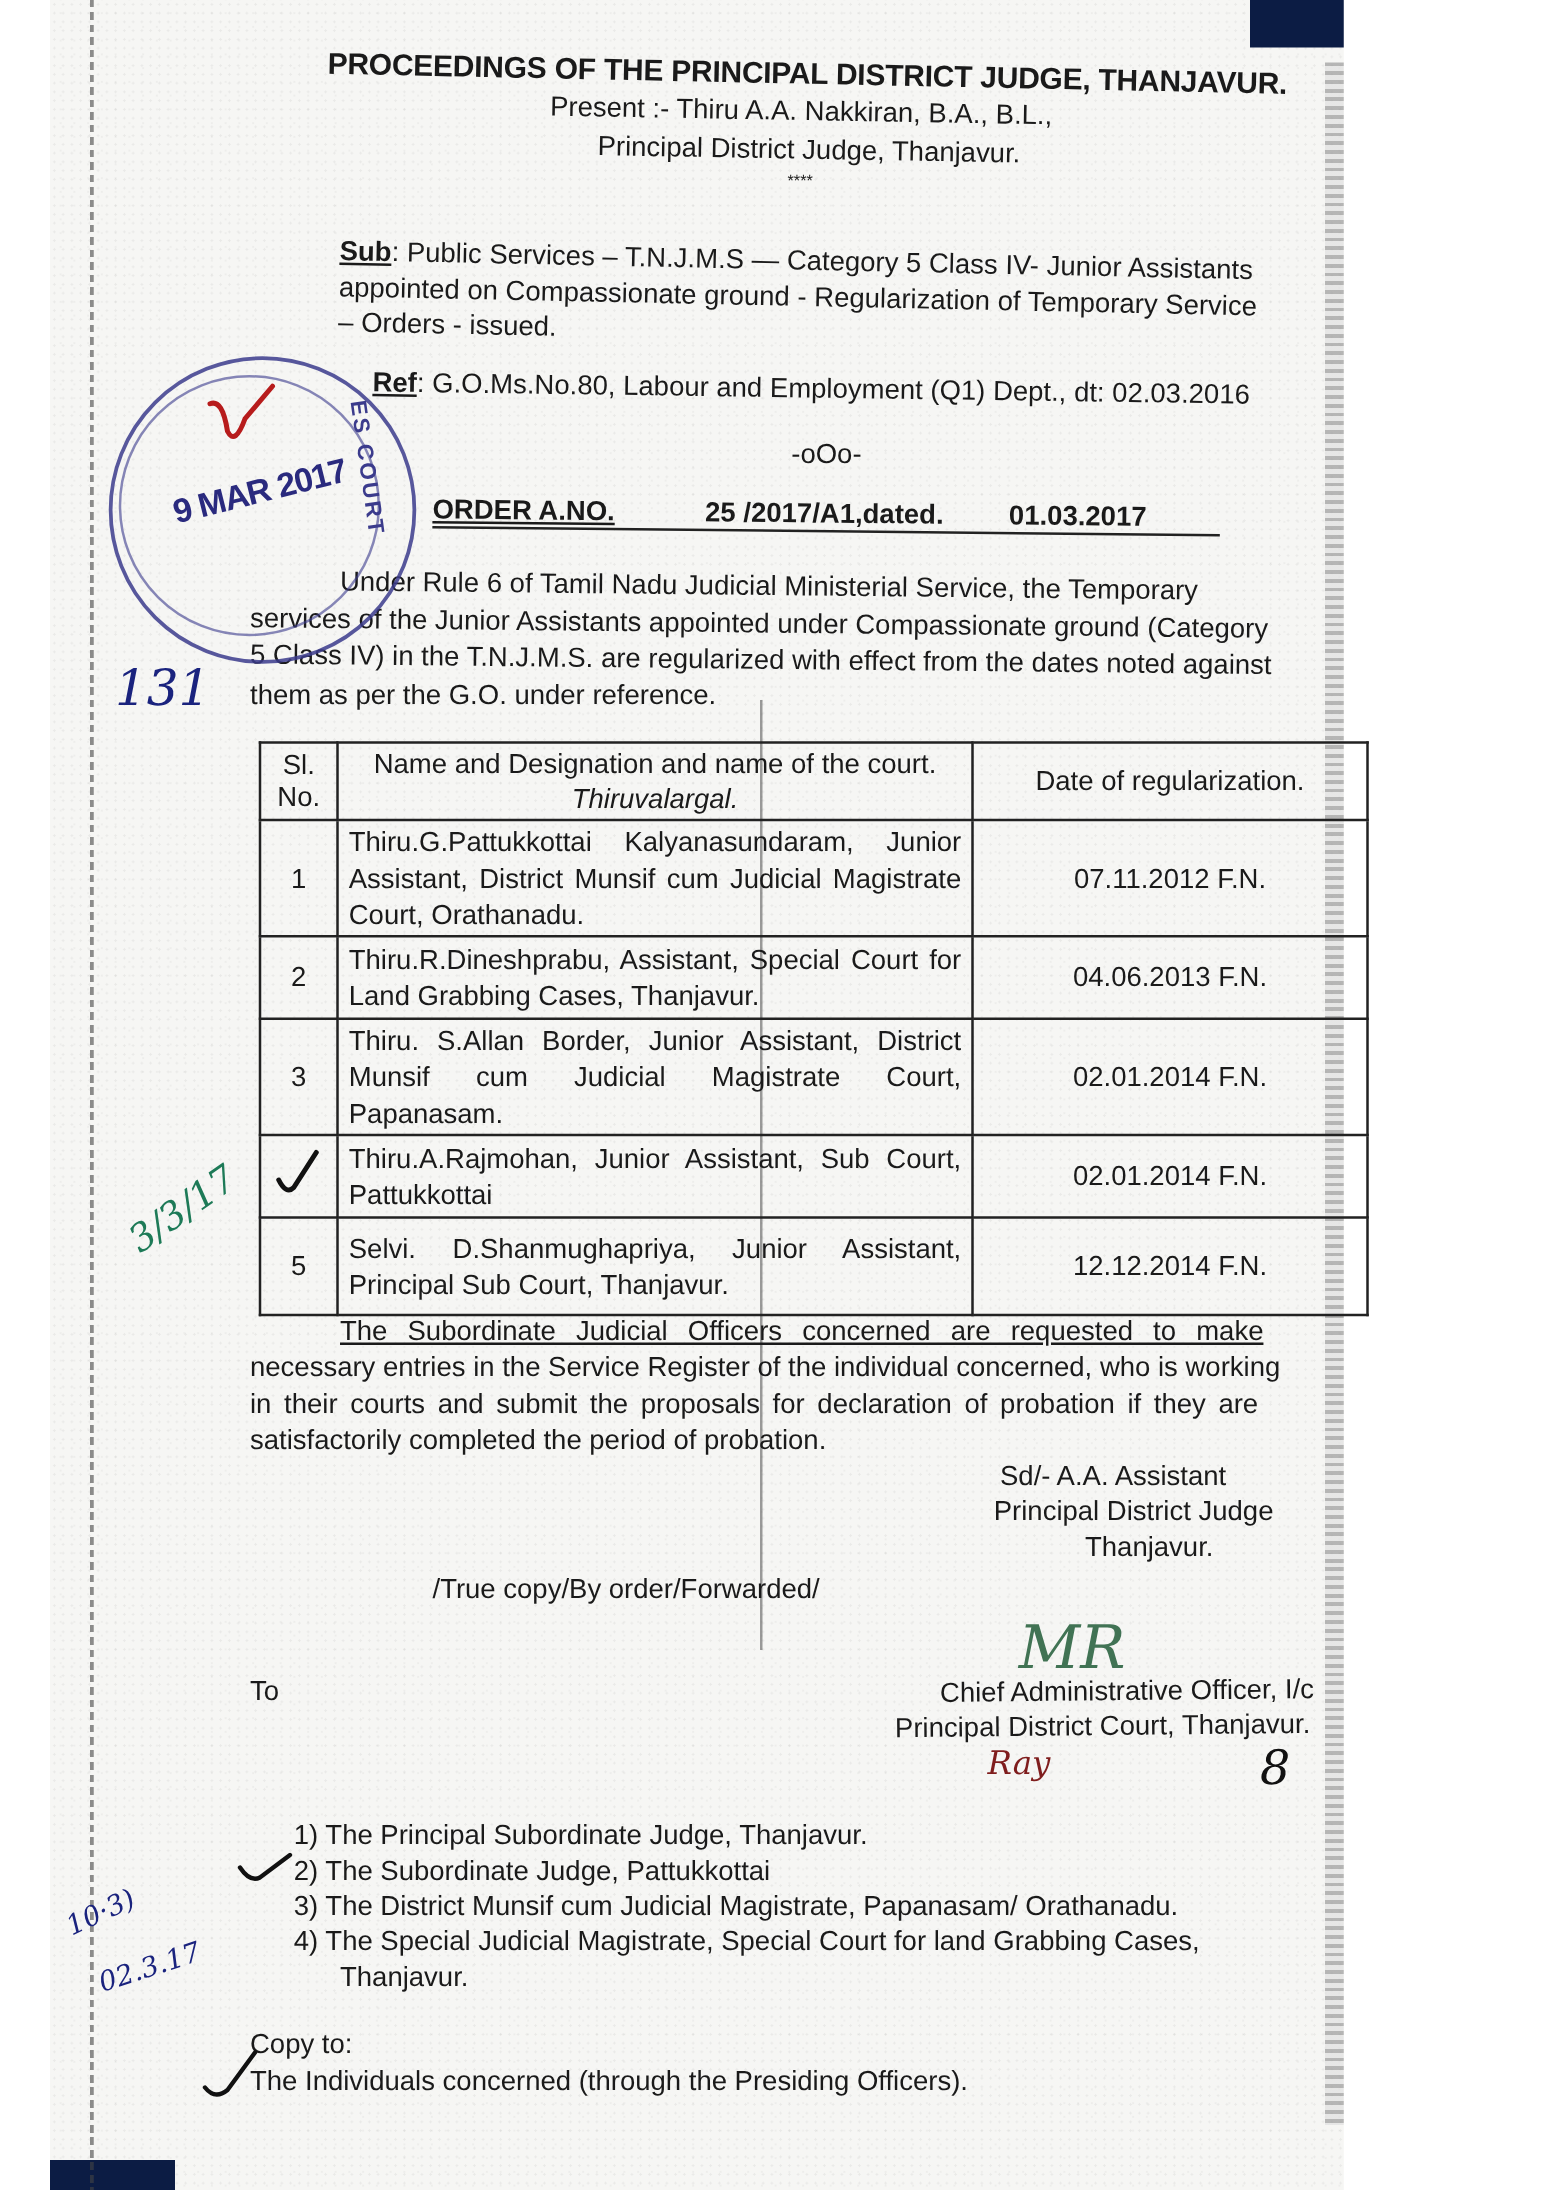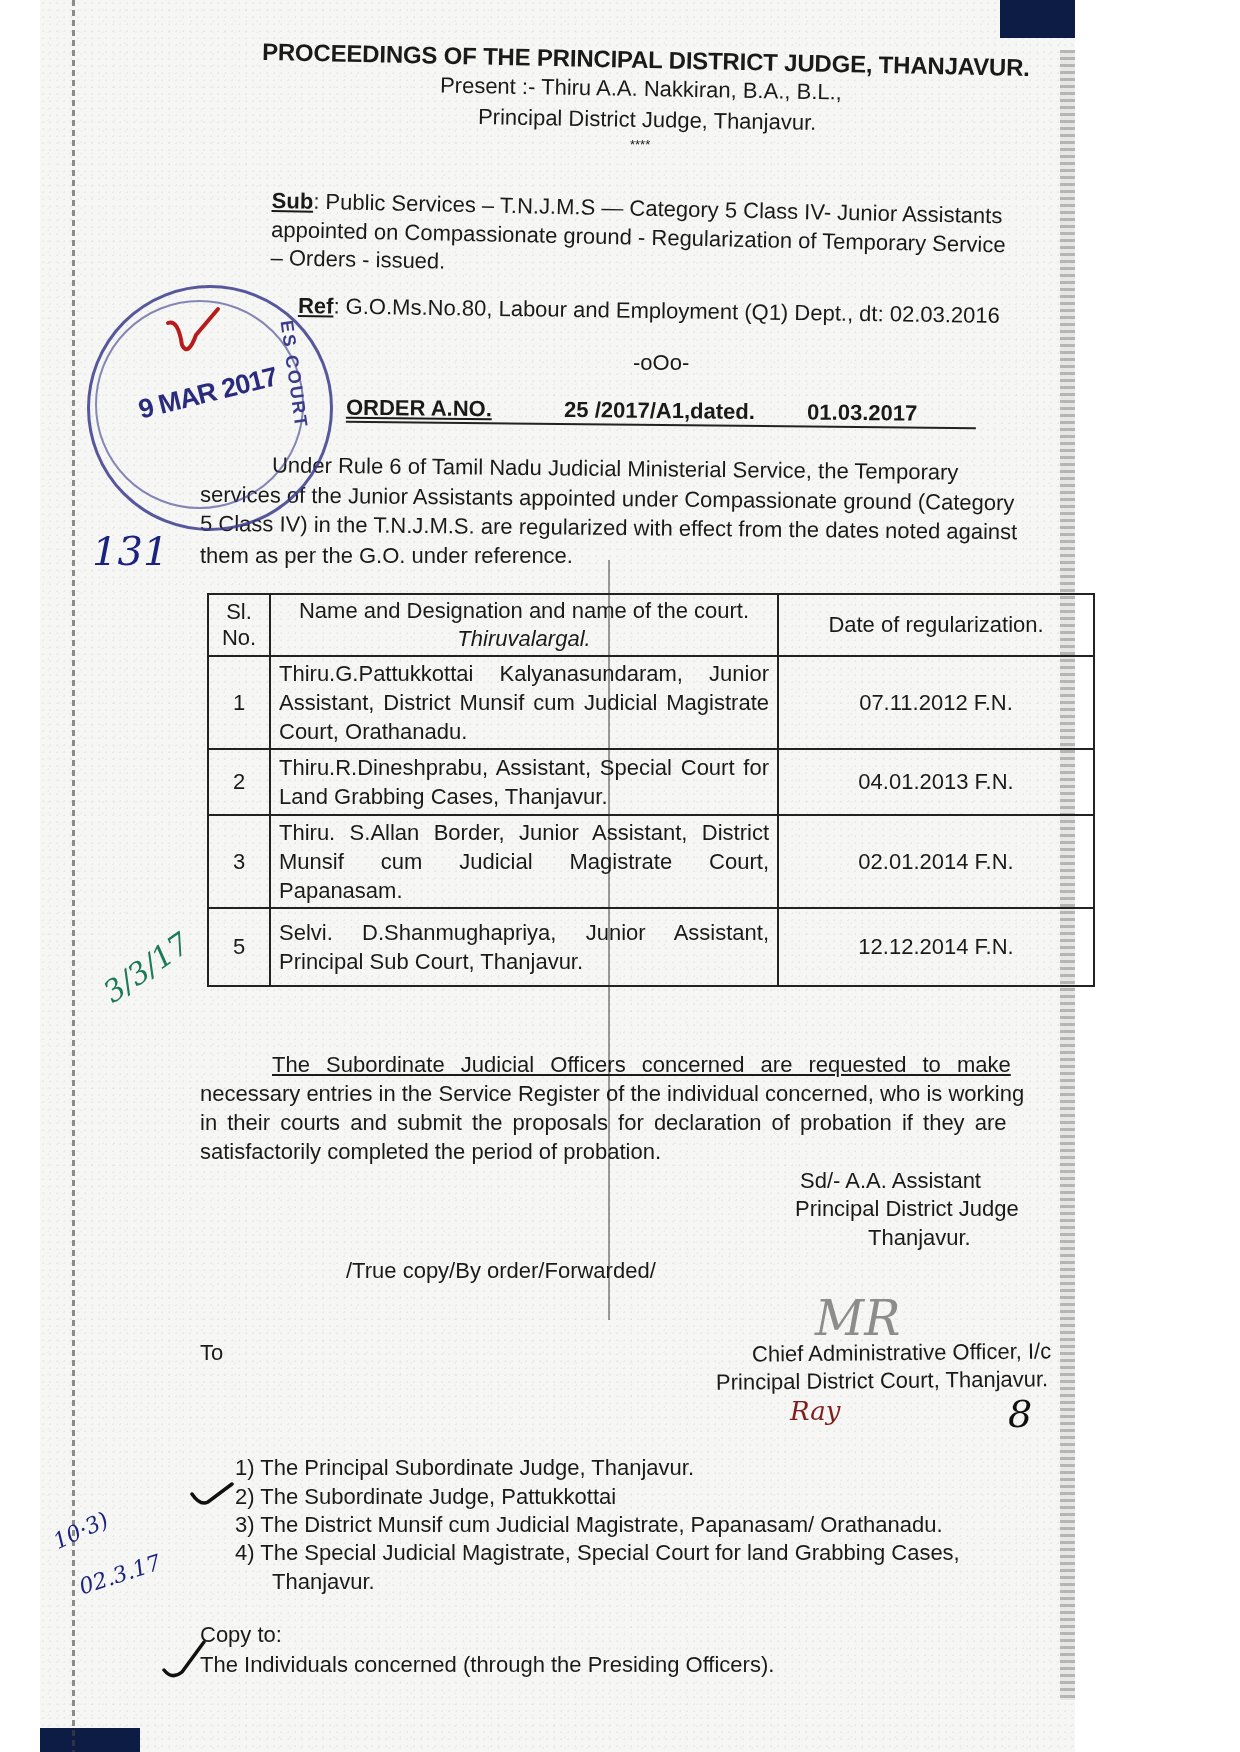--- a/index.html
+++ b/index.html
@@ -114,25 +114,34 @@
   </thead>
   <tbody>
     <tr style="height:90px;">
       <td class="sl">1</td>
       <td class="name">Thiru.G.Pattukkottai Kalyanasundaram, Junior Assistant, District Munsif cum Judicial Magistrate Court, Orathanadu.</td>
       <td class="date">07.11.2012 F.N.</td>
     </tr>
     <tr style="height:66px;">
       <td class="sl">2</td>
       <td class="name">Thiru.R.Dineshprabu, Assistant, Special Court for Land Grabbing Cases, Thanjavur.</td>
-      <td class="date">04.01.2013 F.N.</td>
+      <td class="date">04.06.2013 F.N.</td>
     </tr>
     <tr style="height:86px;">
       <td class="sl">3</td>
       <td class="name">Thiru. S.Allan Border, Junior Assistant, District Munsif cum Judicial Magistrate Court, Papanasam.</td>
+      <td class="date">02.01.2014 F.N.</td>
+    </tr>
+    <tr style="height:66px;">
+      <td class="sl">
+        <svg width="40" height="40" viewBox="0 0 40 40">
+          <path d="M4 26 Q10 38 16 32 L34 4" stroke="#111" stroke-width="4" fill="none" stroke-linecap="round"></path>
+        </svg>
+      </td>
+      <td class="name">Thiru.A.Rajmohan, Junior Assistant, Sub Court, Pattukkottai</td>
       <td class="date">02.01.2014 F.N.</td>
     </tr>
     <tr style="height:78px;">
       <td class="sl">5</td>
       <td class="name">Selvi. D.Shanmughapriya, Junior Assistant, Principal Sub Court, Thanjavur.</td>
       <td class="date">12.12.2014 F.N.</td>
     </tr>
   </tbody>
 </table>
 
@@ -140,21 +149,21 @@
 <div class="t p" style="left:200px; top:1081px;">necessary entries in the Service Register of the individual concerned, who is working</div>
 <div class="t p" style="left:200px; top:1110px; word-spacing:4px;">in their courts and submit the proposals for declaration of probation if they are</div>
 <div class="t p" style="left:200px; top:1139px;">satisfactorily completed the period of probation.</div>
 
 <div class="t p" style="left:800px; top:1168px;">Sd/- A.A. Assistant</div>
 <div class="t p" style="left:795px; top:1196px;">Principal District Judge</div>
 <div class="t p" style="left:868px; top:1225px;">Thanjavur.</div>
 
 <div class="t p" style="left:346px; top:1258px;">/True copy/By order/Forwarded/</div>
 
-<div class="t hand" style="left:815px; top:1290px; font-size:48px; color:#737373; opacity:.8;">MR</div>
+<div class="t hand" style="left:815px; top:1290px; font-size:48px; color:#14532d; opacity:.8;">MR</div>
 <div class="t p" style="left:752px; top:1340px; transform:rotate(-0.6deg);">Chief Administrative Officer, I/c</div>
 <div class="t p" style="left:716px; top:1368px; transform:rotate(-0.6deg);">Principal District Court, Thanjavur.</div>
 <div class="t hand" style="left:790px; top:1396px; font-size:26px; color:#7f1d1d;">Ray</div>
 <div class="t hand" style="left:1008px; top:1392px; font-size:38px; color:#111;">8</div>
 
 <div class="t p" style="left:200px; top:1340px;">To</div>
 <div class="t p" style="left:235px; top:1455px;">1)  The Principal Subordinate Judge, Thanjavur.</div>
 <div class="t p" style="left:235px; top:1484px;text-align:right;">2)  The  Subordinate Judge, Pattukkottai</div>
 <div class="t p" style="left:235px; top:1512px;">3)  The District Munsif cum Judicial Magistrate, Papanasam/ Orathanadu.</div>
 <div class="t p" style="left:235px; top:1540px;">4)  The Special Judicial Magistrate, Special Court for land Grabbing Cases,</div>

